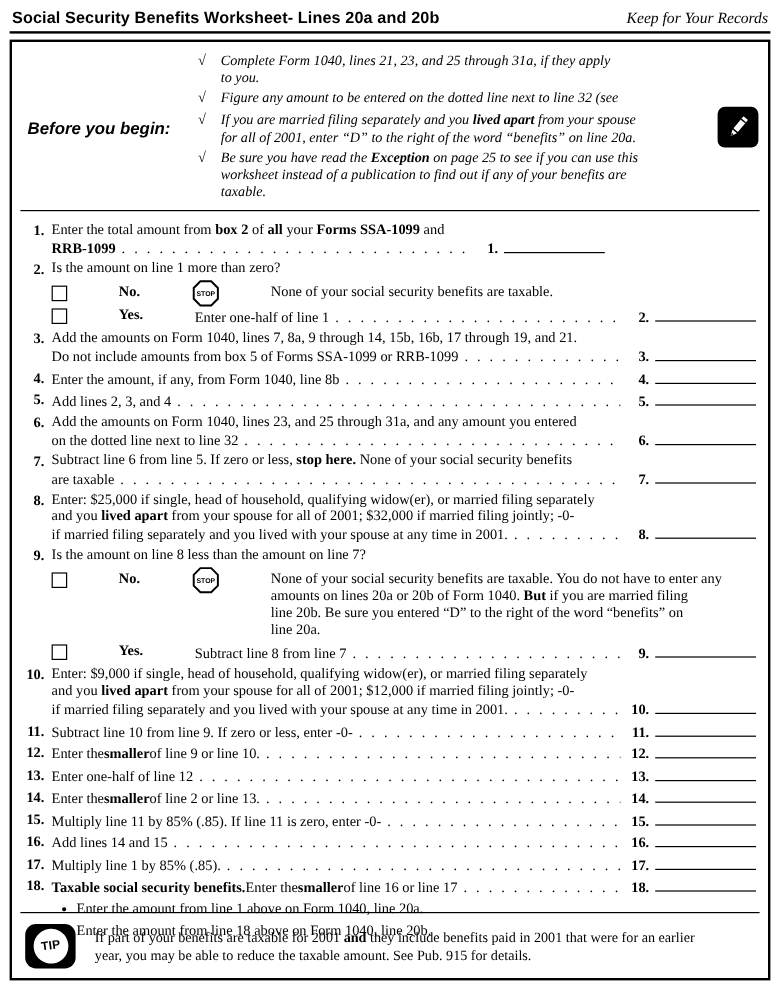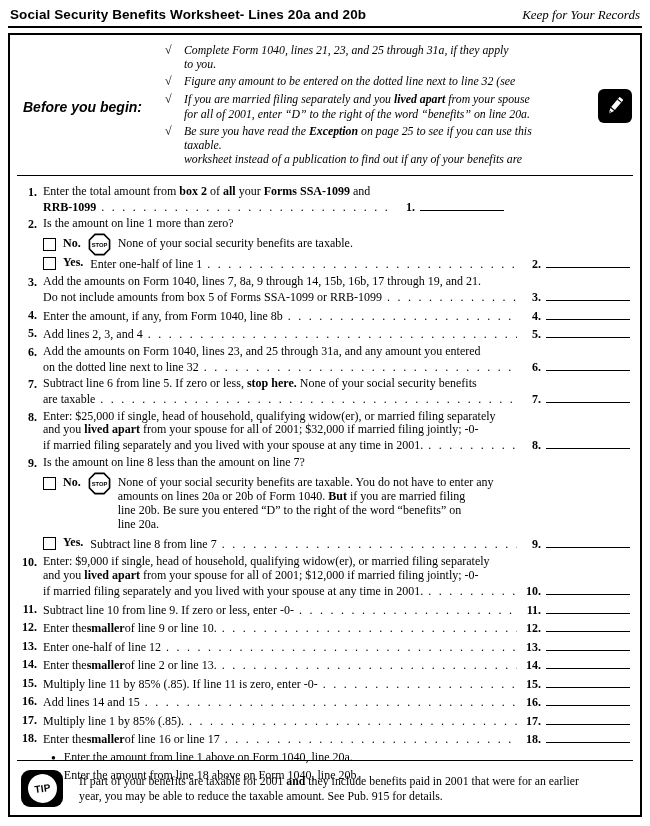--- a/index.html
+++ b/index.html
@@ -27,21 +27,21 @@
   .row-num{width:20px;flex:none;text-align:right;margin-right:6px;font-weight:bold;}
   .row-body{flex:1;min-width:0;}
   .row.short .row-body{margin-right:126px;}
   .ln{line-height:13.9px;white-space:nowrap;}
   .lnf{display:flex;align-items:baseline;}
   .leader{flex:1 1 0;min-width:6px;overflow:hidden;white-space:nowrap;letter-spacing:7.5px;padding-left:5px;}
   .entry{flex:none;display:flex;align-items:baseline;margin-left:2px;}
   .entry-num{font-weight:bold;width:22px;text-align:right;margin-right:5px;}
   .entry-line{display:inline-block;width:84px;height:11px;border-bottom:1.8px solid #000;}
   
-  .crow{display:flex;margin:5px 0 3px 26px;align-items:flex-start;}
+  .crow{display:flex;margin:5px 0 3px 26px;align-items:flex-start;gap:36px;}
   .cbx{width:11px;height:11px;border:1.4px solid #000;flex:none;margin:1px 7px 0 0;}
   .clabel{font-weight:bold;margin-right:7px;white-space:nowrap;line-height:13.9px;}
   .stopwrap{flex:none;margin:-4px 7px 0 0;height:14px;}
   .ctext{flex:1;min-width:0;}
   
   .brow{display:flex;margin:4px 0 0 34px;}
   .bdot{margin-right:8px;line-height:13.9px;}
   
   .tip{display:flex;padding:9px 12px 8px 11px;align-items:center;}
   .tip-icon{width:42px;height:37px;background:#000;border-radius:9px;display:flex;align-items:center;justify-content:center;flex:none;margin-right:16px;}
@@ -83,22 +83,22 @@
             <span class="b-check">√</span>
             <div class="b-text">
               <div class="ln"><span>If you are married filing separately and you </span><b>lived apart</b><span> from your spouse</span></div>
               <div class="ln"><span>for all of 2001, enter “D” to the right of the word “benefits” on line 20a.</span></div>
             </div>
           </div>
           <div class="b-item">
             <span class="b-check">√</span>
             <div class="b-text">
               <div class="ln"><span>Be sure you have read the </span><b>Exception</b><span> on page 25 to see if you can use this</span></div>
+              <div class="ln"><span>worksheet instead of a publication to find out if any of your benefits are</span></div>
               <div class="ln"><span>taxable.</span></div>
-              <div class="ln"><span>worksheet instead of a publication to find out if any of your benefits are</span></div>
             </div>
           </div>
         </div>
       <div class="pencil">
         <svg width="24" height="24" viewBox="0 0 24 24" aria-hidden="true">
           <g transform="rotate(40 12 12)">
             <rect x="9.7" y="2" width="4.8" height="13.2" rx="0.6" fill="#fff"></rect>
             <rect x="9.7" y="4.6" width="4.8" height="1.1" fill="#000"></rect>
             <polygon points="9.7,16.4 14.5,16.4 12.1,21.6" fill="#fff"></polygon>
             <polygon points="11.4,18.9 12.8,18.9 12.1,21.6" fill="#000"></polygon>
@@ -379,20 +379,21 @@
                 <span class="entry-num">17.</span>
                 <span class="entry-line"></span>
               </span>
             </div>
           </div>
         </div>
         <div class="row">
           <div class="row-num">18.</div>
           <div class="row-body">
             <div class="ln lnf">
+              <b>Taxable social security benefits.</b>
               <span> Enter the </span>
               <b>smaller</b>
               <span> of line 16 or line 17</span>
               <span class="leader">................................................................................</span>
               <span class="entry">
                 <span class="entry-num">18.</span>
                 <span class="entry-line"></span>
               </span>
             </div>
           </div>

